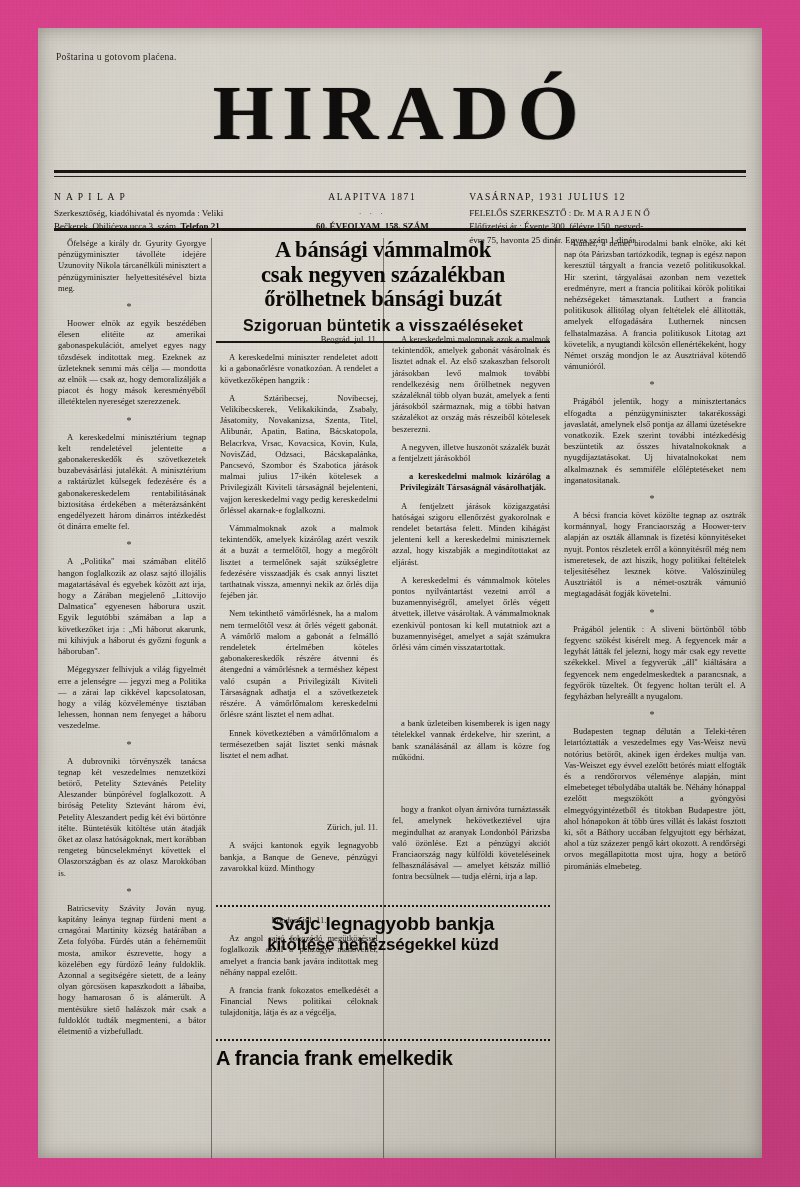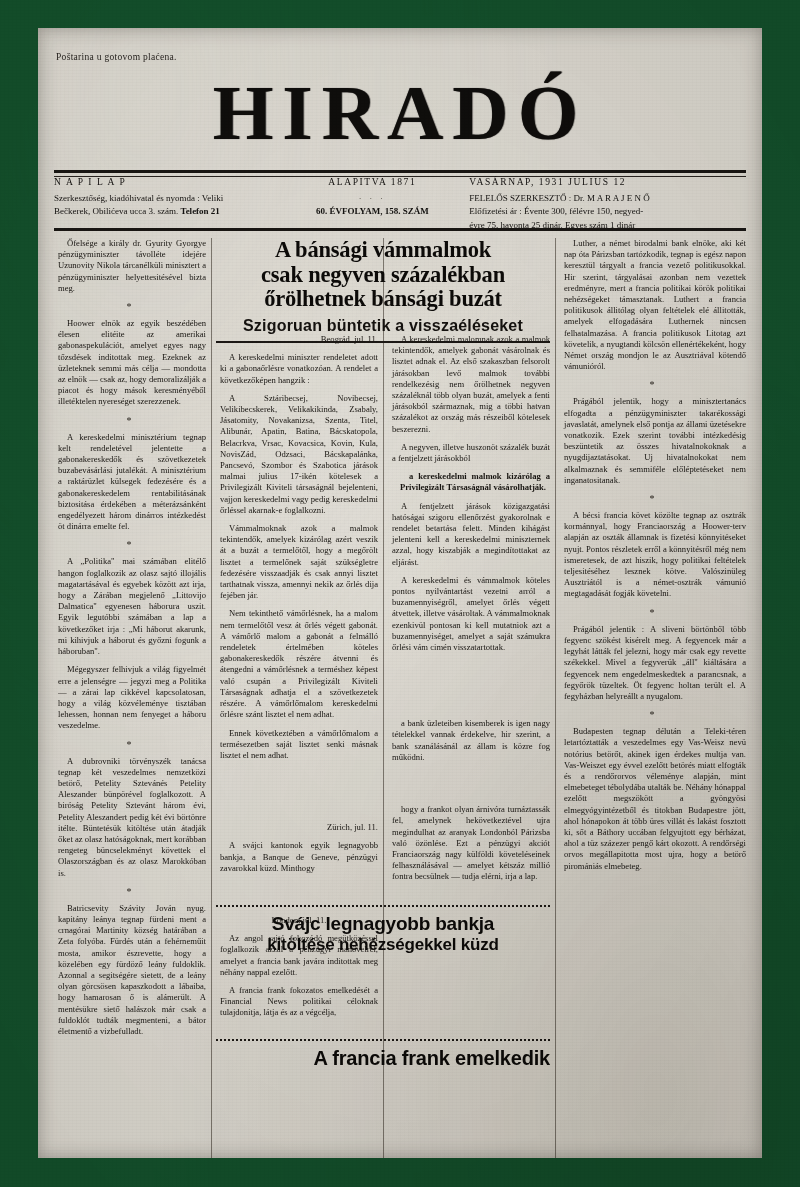--- a/index.html
+++ b/index.html
@@ -6,21 +6,21 @@
   html, body {
     margin: 0;
     padding: 0;
     background: #8a8a88;
   }
   .page {
     position: relative;
     width: 800px;
     height: 1187px;
     margin: 0 auto;
-    background: #14532d;
+    background: #ec4899;
     overflow: hidden;
     font-family: "Liberation Serif", "DejaVu Serif", serif;
     color: #141210;
   }
   
   .page::before {
     content: "";
     position: absolute;
     inset: 0;
     pointer-events: none;
@@ -92,21 +92,21 @@
     right: 16px;
     height: 1px;
     background: #2a2521;
   }
 
   
   .infobar {
     position: absolute;
     left: 16px;
     right: 16px;
-    top: 148px;
+    top: 163px;
     height: 46px;
     display: flex;
     font-size: 9px;
     line-height: 13.5px;
   }
   .infobar .cell {
     position: relative;
   }
   .ib-a { width: 32%; }
   .ib-b { width: 28%; }
@@ -213,21 +213,21 @@
     color: #0d0b09;
     letter-spacing: -0.2px;
   }
   h2.headline2 .l2 { font-size: 17px; display: block; }
   h2.headline3 {
     margin: 0;
     font-family: "Liberation Sans", "DejaVu Sans", sans-serif;
     font-weight: 700;
     font-size: 20px;
     line-height: 22px;
-    text-align: right;
+    text-align: left;
     color: #0d0b09;
     letter-spacing: -0.2px;
   }
   .dotted-rule {
     border-top: 2px dotted #1e1a16;
     margin: 6px 0 6px 0;
   }
   .quote-in {
     font-weight: 700;
     display: block;

